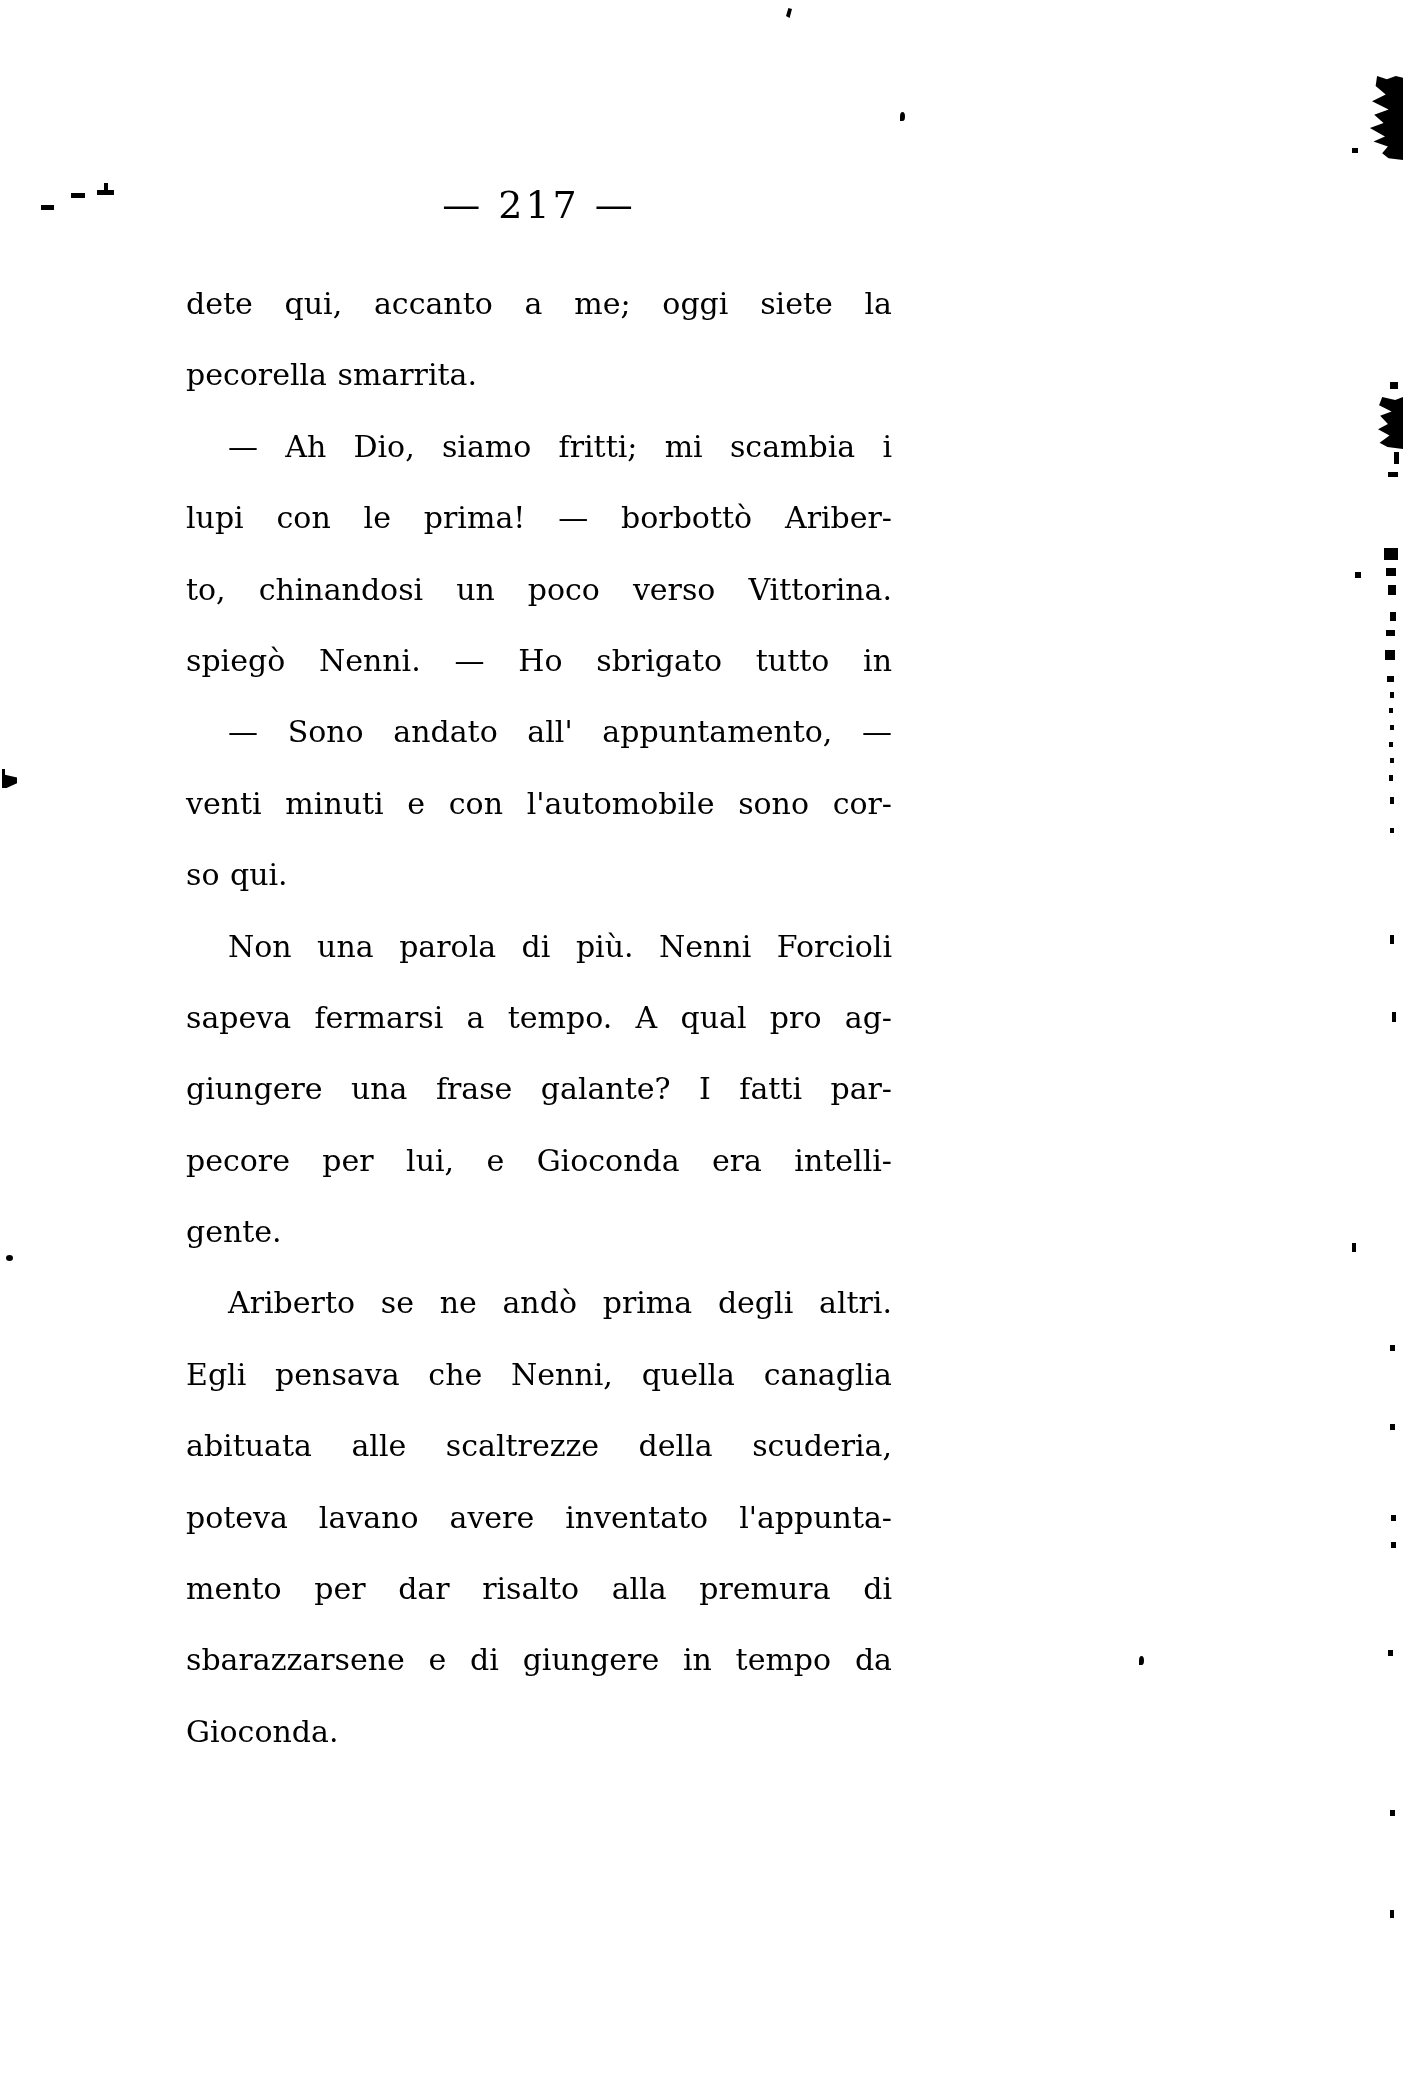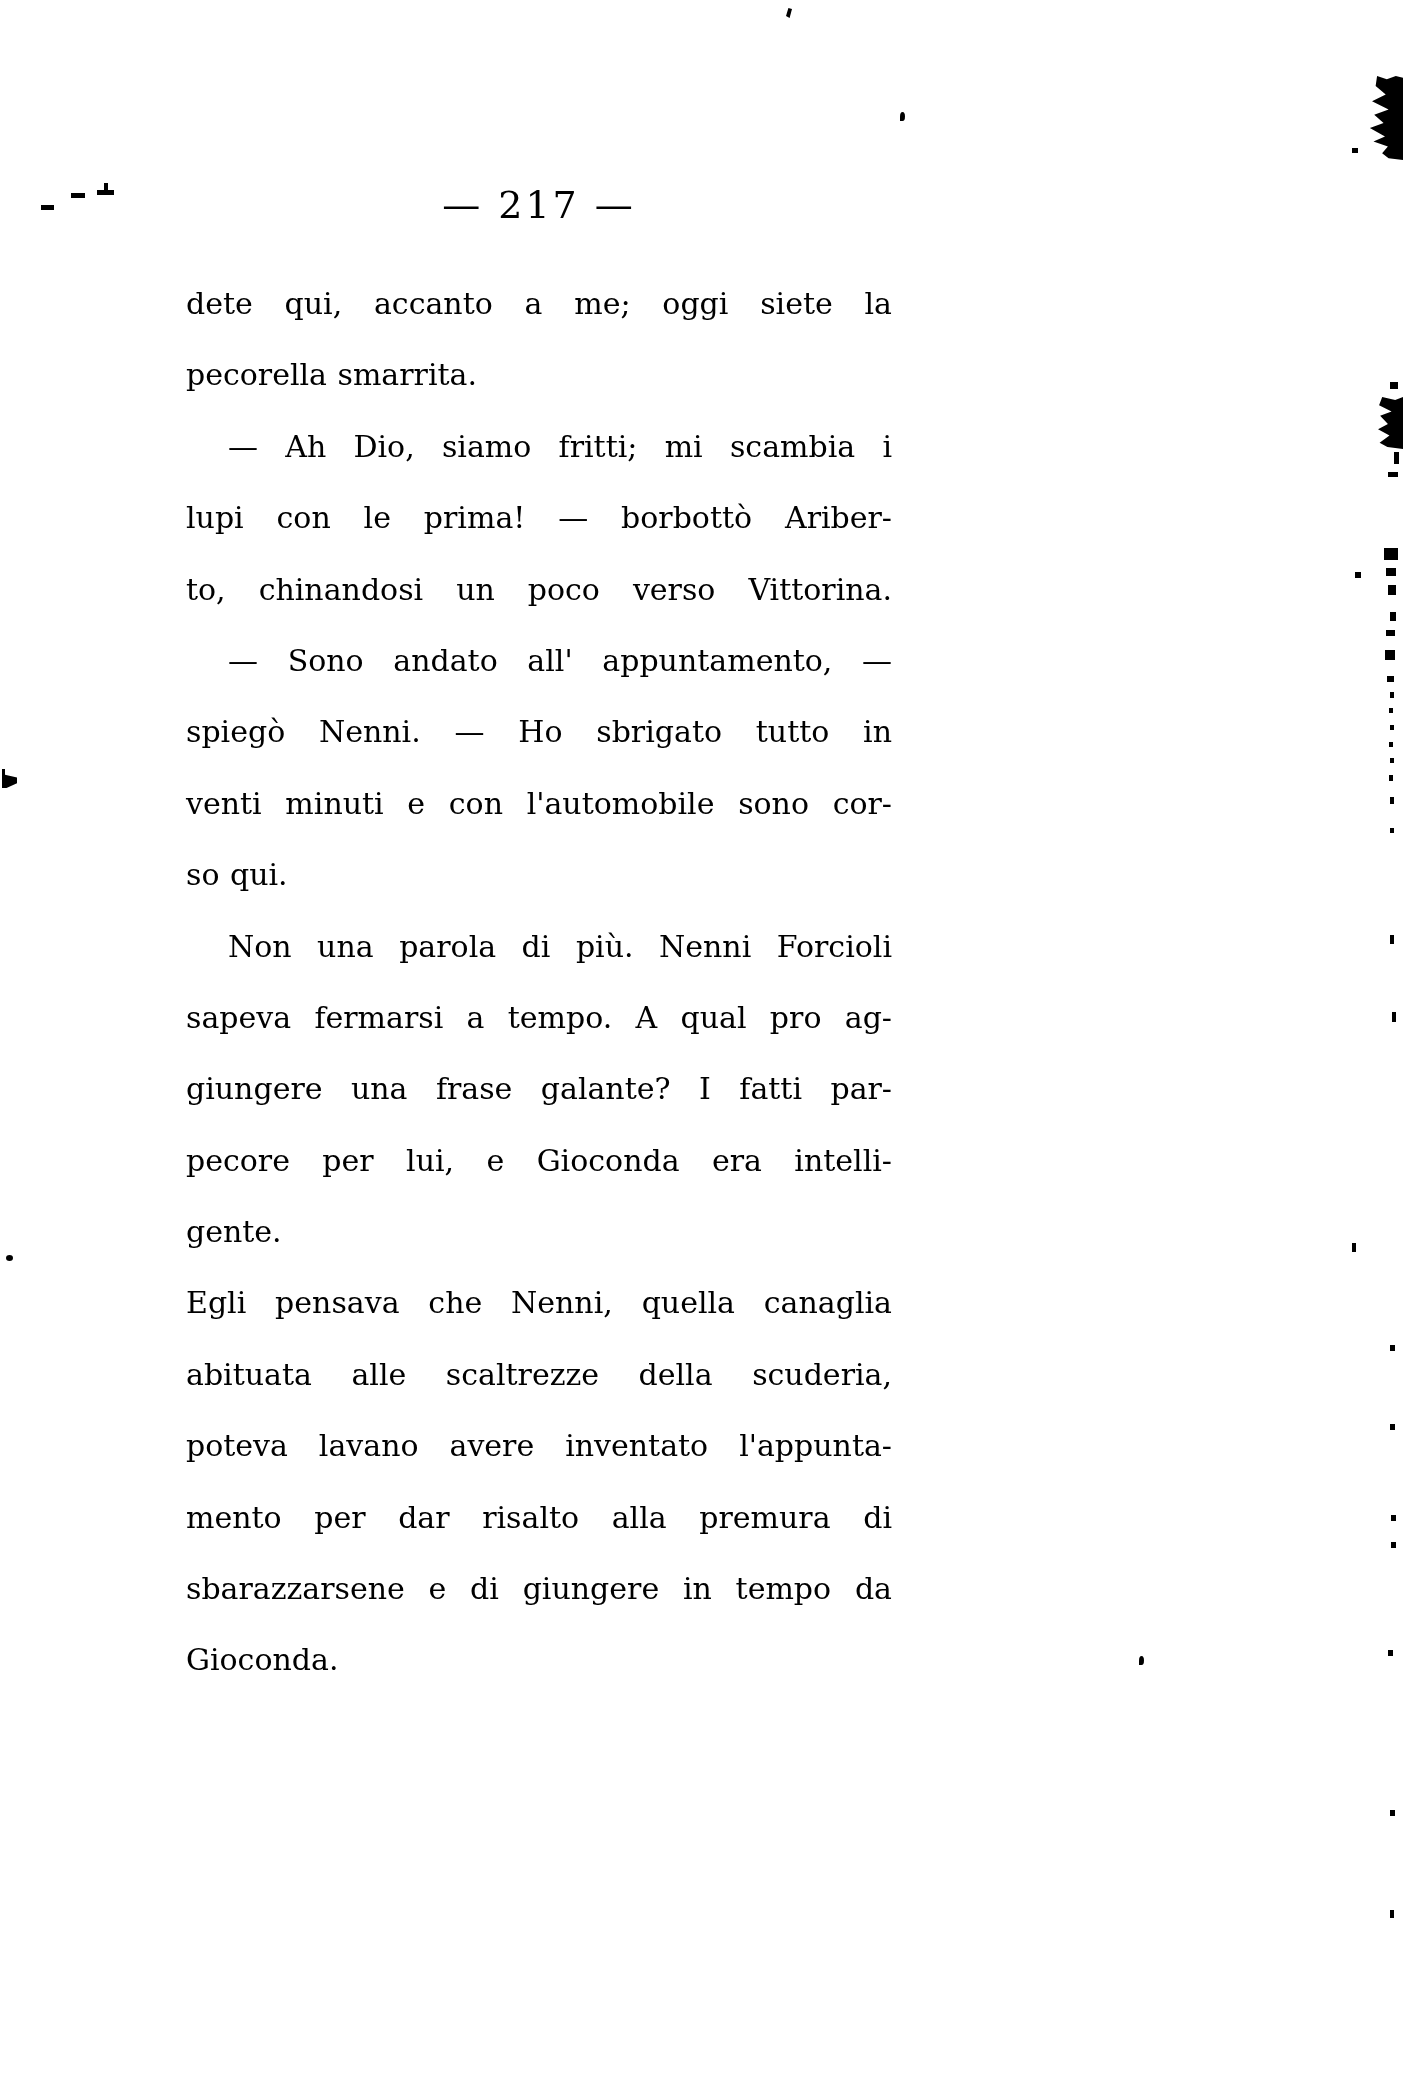--- a/index.html
+++ b/index.html
@@ -59,29 +59,30 @@
 <div class="page">
 
   <div class="page-number">— 217 —</div>
 
   <div class="text-block">
     <div class="line j">dete qui, accanto a me; oggi siete la</div>
     <div class="line">pecorella smarrita.</div>
     <div class="line j ind">— Ah Dio, siamo fritti; mi scambia i</div>
     <div class="line j">lupi con le prima! — borbottò Ariber-</div>
     <div class="line j">to, chinandosi un poco verso Vittorina.</div>
+    <div class="line j">spiegò Nenni. — Ho sbrigato tutto in</div>
     <div class="line j ind">— Sono andato all' appuntamento, —</div>
-    <div class="line j">spiegò Nenni. — Ho sbrigato tutto in</div>
     <div class="line j">venti minuti e con l'automobile sono cor-</div>
     <div class="line">so qui.</div>
     <div class="line j ind">Non una parola di più. Nenni Forcioli</div>
     <div class="line j">sapeva fermarsi a tempo. A qual pro ag-</div>
     <div class="line j">giungere una frase galante? I fatti par-</div>
     <div class="line j">pecore per lui, e Gioconda era intelli-</div>
     <div class="line">gente.</div>
+    <div class="line j ind">Ariberto se ne andò prima degli altri.</div>
     <div class="line j">Egli pensava che Nenni, quella canaglia</div>
     <div class="line j">abituata alle scaltrezze della scuderia,</div>
     <div class="line j">poteva lavano avere inventato l'appunta-</div>
     <div class="line j">mento per dar risalto alla premura di</div>
     <div class="line j">sbarazzarsene e di giungere in tempo da</div>
     <div class="line">Gioconda.</div>
   </div>
 
   <div class="blob1"></div>
   <div class="blob2"></div>

